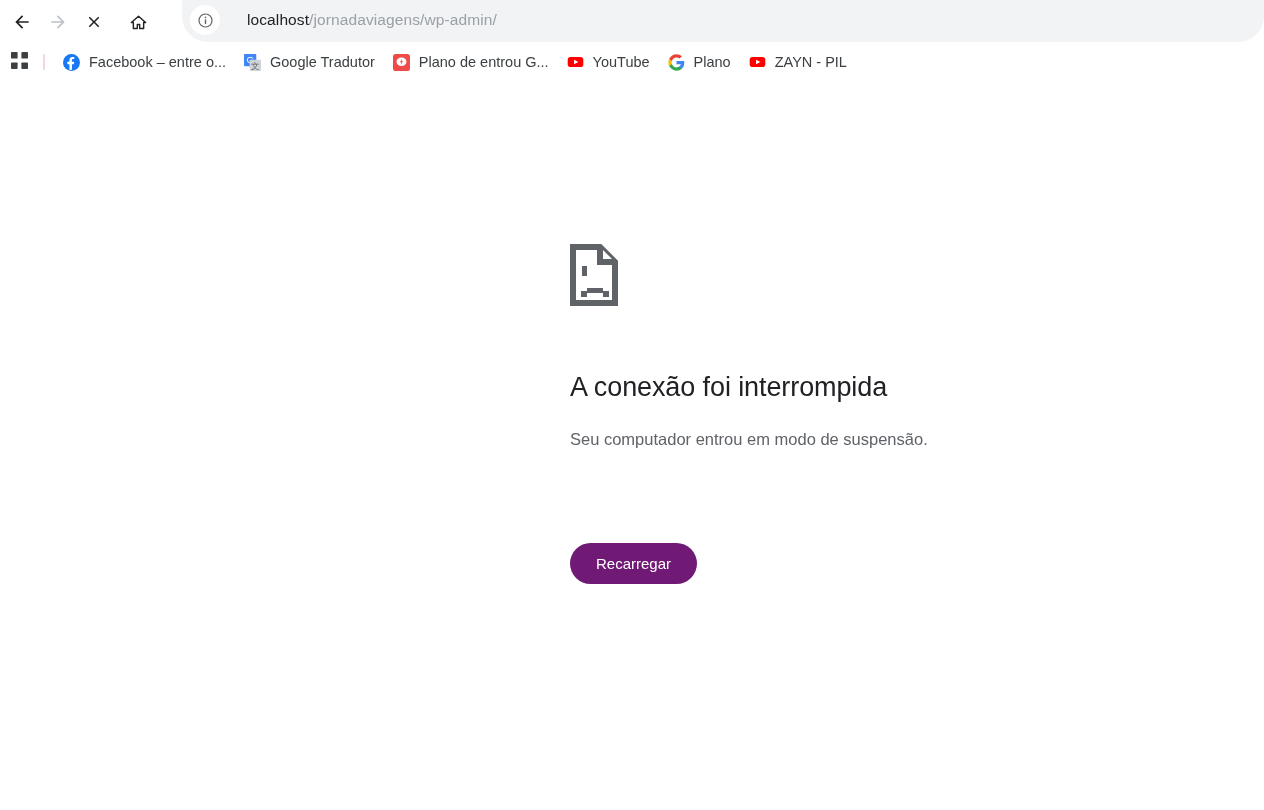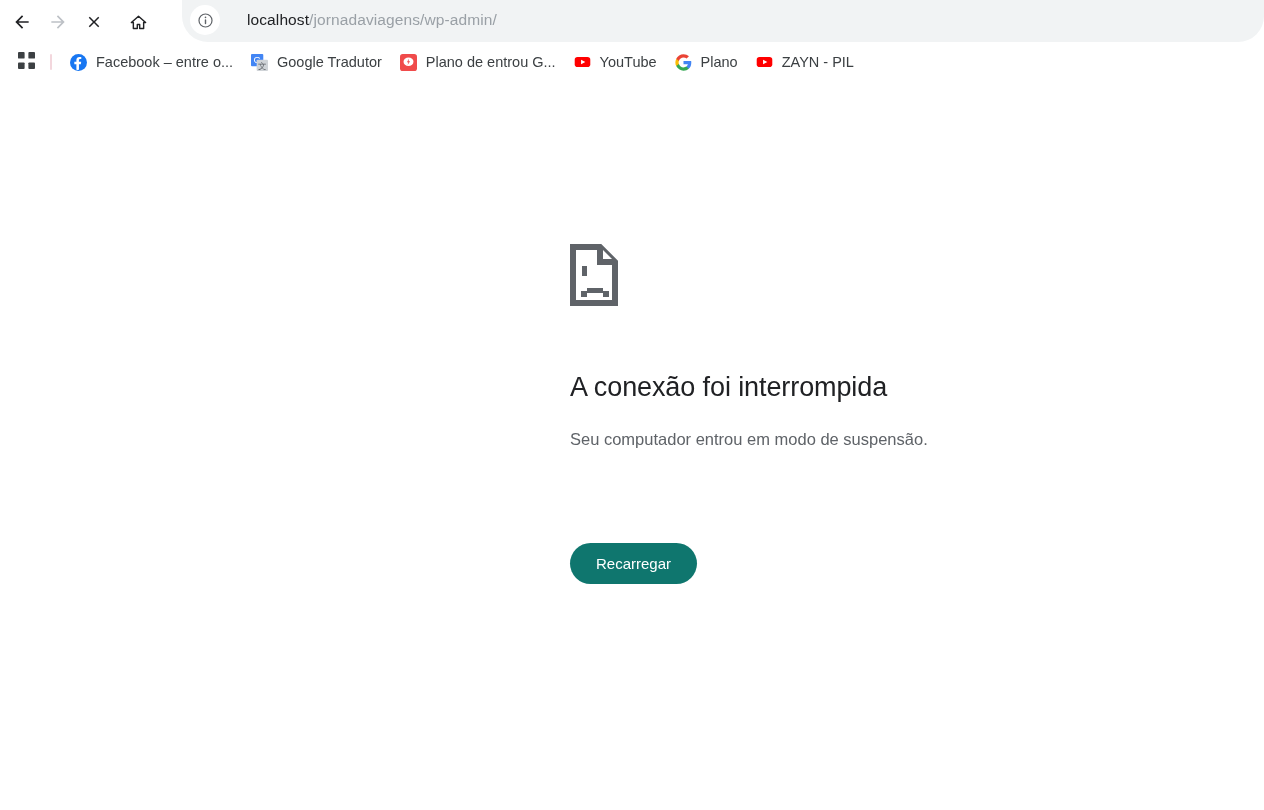--- a/index.html
+++ b/index.html
@@ -85,21 +85,21 @@
     white-space: nowrap;
     letter-spacing: 0.1px;
   }
   .url-text .host { color: #202124; }
 
   
   .bookmarks {
     height: 36px;
     display: flex;
     align-items: center;
-    padding-left: 12px;
+    padding-left: 5px;
     box-sizing: border-box;
     background: #ffffff;
     overflow: hidden;
     white-space: nowrap;
   }
   .apps-btn {
     width: 28px;
     height: 28px;
     display: flex;
     align-items: center;
@@ -173,21 +173,21 @@
   }
   .err-code {
     font-size: 13.5px;
     color: #5f6368;
     margin: 0;
     letter-spacing: 0.2px;
   }
   .reload-btn {
     margin-top: 65px;
     display: inline-block;
-    background: #0f766e;
+    background: #701a75;
     color: #ffffff;
     font-size: 15px;
     font-family: "Liberation Sans", sans-serif;
     border: none;
     border-radius: 22px;
     padding: 13px 26px;
     cursor: pointer;
     line-height: 1;
   }
 </style>

